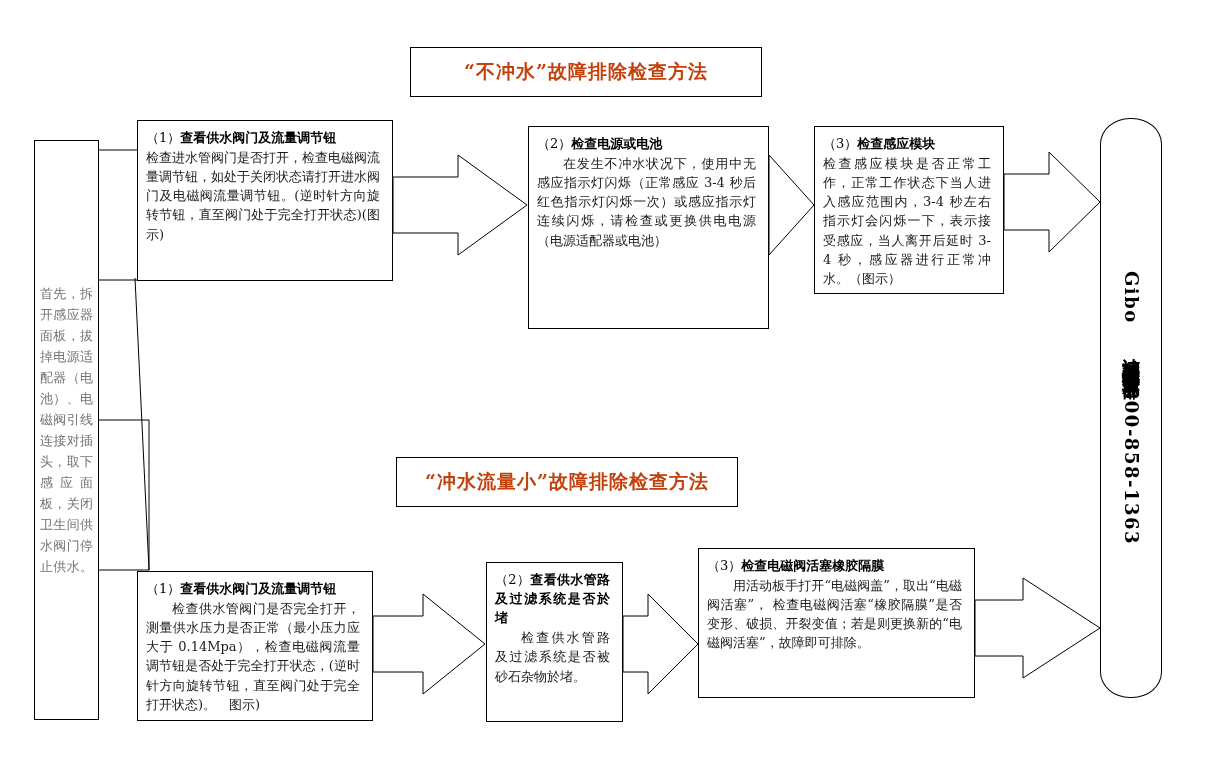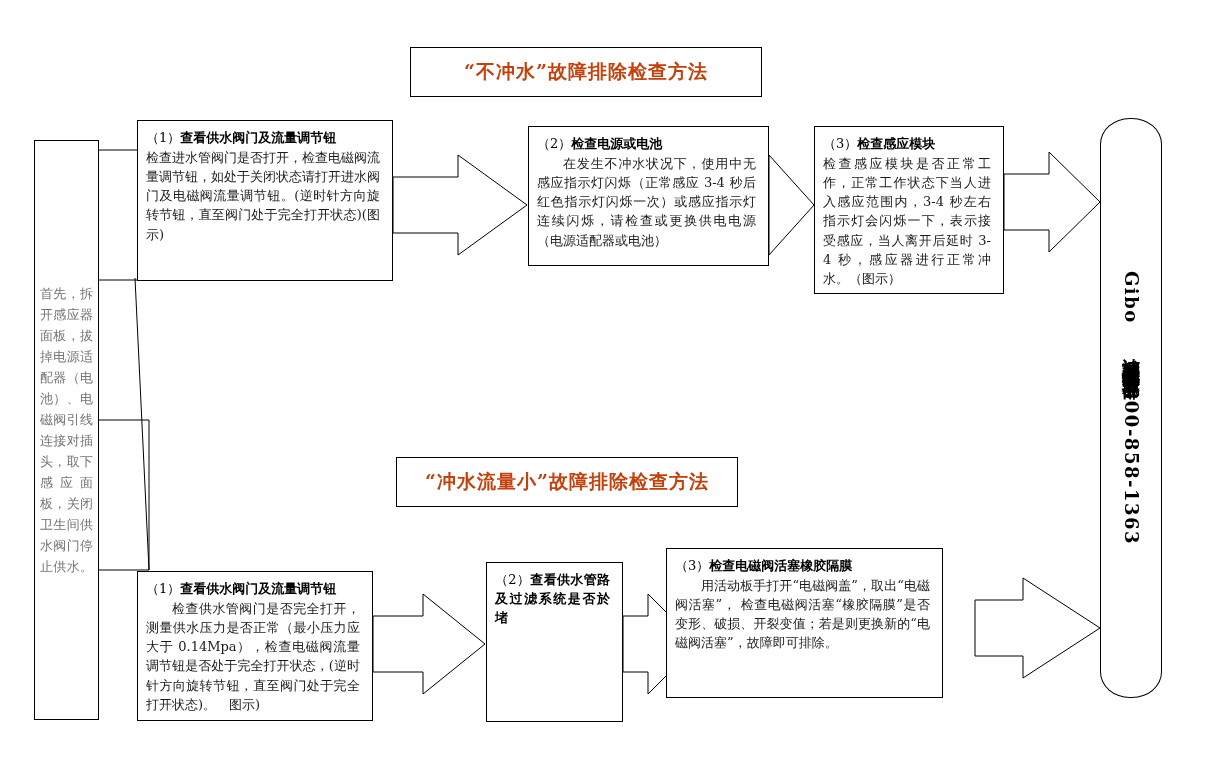--- a/index.html
+++ b/index.html
@@ -149,21 +149,21 @@
     <span class="step-head">
       <span class="num">（1）</span><span>查看供水阀门及流量调节钮</span>
     </span>
     <span class="step-body no-indent">检查进水管阀门是否打开，检查电磁阀流量调节钮，如处于关闭状态请打开进水阀门及电磁阀流量调节钮。(逆时针方向旋转节钮，直至阀门处于完全打开状态)(图示)</span>
   </div>
 
   <svg class="arrow-svg" style="left:393px; top:155px;" width="135" height="100" viewBox="0 0 135 100">
     <polygon points="0,22 65,22 65,0 134,50 65,100 65,78 0,78"></polygon>
   </svg>
 
-  <div class="box step-box" id="r1s2" style="left:528px; top:126px; width:241px; height:140px;">
+  <div class="box step-box" id="r1s2" style="left:528px; top:126px; width:241px; height:203px;">
     <span class="step-head">
       <span class="num">（2）</span><span>检查电源或电池</span>
     </span>
     <span class="step-body">在发生不冲水状况下，使用中无感应指示灯闪烁（正常感应 3-4 秒后红色指示灯闪烁一次）或感应指示灯连续闪烁，请检查或更换供电电源（电源适配器或电池）</span>
   </div>
 
   <svg class="arrow-svg" style="left:769px; top:155px;" width="46" height="100" viewBox="0 0 46 100">
     <polygon points="0,22 0,22 0,0 45,50 0,100 0,78 0,78"></polygon>
   </svg>
 
@@ -188,27 +188,28 @@
   </div>
 
   <svg class="arrow-svg" style="left:373px; top:594px;" width="113" height="100" viewBox="0 0 113 100">
     <polygon points="0,22 50,22 50,0 112,50 50,100 50,78 0,78"></polygon>
   </svg>
 
   <div class="box step-box" id="r2s2" style="left:486px; top:562px; width:137px; height:160px;">
     <span class="step-head" style="white-space:normal;">
       <span class="num">（2）</span><span>查看供水管路及过滤系统是否於堵</span>
     </span>
+    <span class="step-body">检查供水管路及过滤系统是否被砂石杂物於堵。</span>
   </div>
 
   <svg class="arrow-svg" style="left:623px; top:594px;" width="76" height="100" viewBox="0 0 76 100">
     <polygon points="0,22 25,22 25,0 75,50 25,100 25,78 0,78"></polygon>
   </svg>
 
-  <div class="box step-box" id="r2s3" style="left:666px; top:548px; width:277px; height:150px;">
+  <div class="box step-box" id="r2s3" style="left:698px; top:548px; width:277px; height:150px;">
     <span class="step-head">
       <span class="num">（3）</span><span>检查电磁阀活塞橡胶隔膜</span>
     </span>
     <span class="step-body">用活动板手打开“电磁阀盖”，取出“电磁阀活塞”， 检查电磁阀活塞“橡胶隔膜”是否变形、破损、开裂变值；若是则更换新的“电磁阀活塞”，故障即可排除。</span>
   </div>
 
   <svg class="arrow-svg" style="left:975px; top:578px;" width="126" height="100" viewBox="0 0 126 100">
     <polygon points="0,22 48,22 48,0 125,50 48,100 48,78 0,78"></polygon>
   </svg>
 

